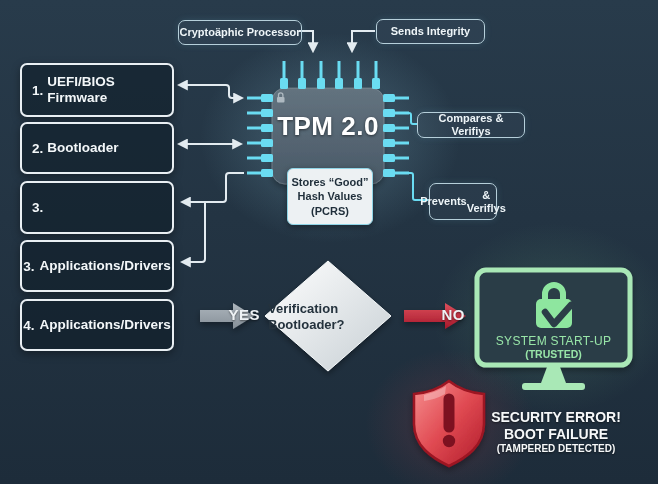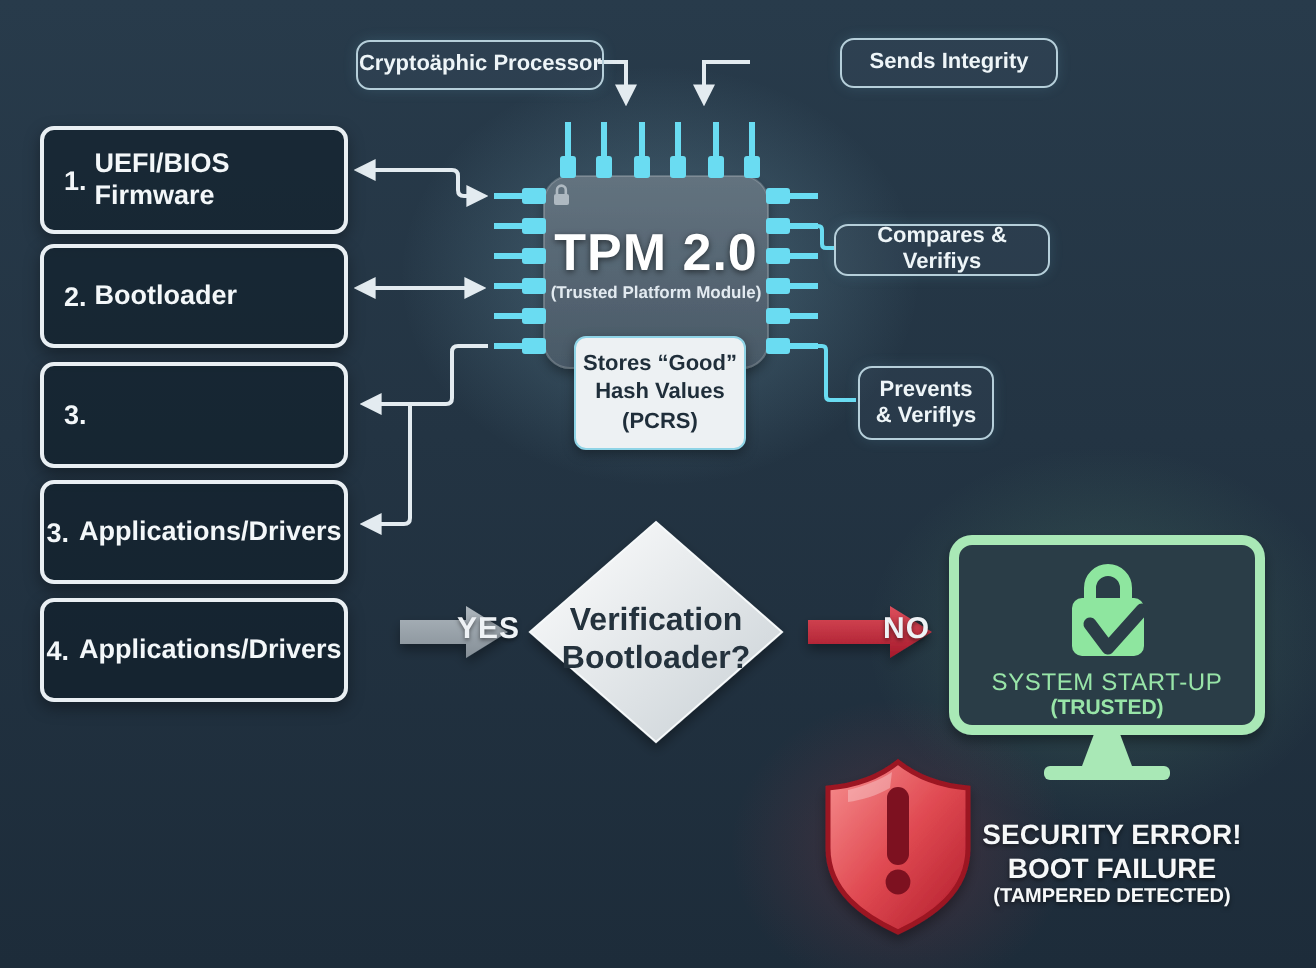--- a/index.html
+++ b/index.html
@@ -33,21 +33,21 @@
     font-weight:bold;color:#e2eaf0;}
   .stores-box{
     left:287px;top:168px;width:84px;height:55px;display:flex;flex-direction:column;
     align-items:center;justify-content:center;text-align:center;
     background:#edf1f3;border:1px solid #8fd4e6;border-radius:6px;
     color:#1f2e3a;font-weight:bold;font-size:11px;line-height:1.3;
     box-shadow:0 2px 6px rgba(0,0,0,.35);
   }
   .flow-word{font-size:15px;font-weight:bold;color:#eef2f5;text-align:right;letter-spacing:.5px;
     text-shadow:0 1px 2px rgba(0,0,0,.5);margin-top:27px;}
-  .decision-text{left:268px;top:301px;width:120px;text-align:center;font-size:16px;
+  .decision-text{left:268px;top:301px;width:120px;text-align:left;font-size:13px;
     font-weight:bold;color:#24323d;line-height:1.2;}
   .mon-line1{left:487px;top:334px;width:133px;text-align:center;font-size:12px;
     font-weight:normal;color:#98e5a8;letter-spacing:.3px;}
   .mon-line2{left:487px;top:348px;width:133px;text-align:center;font-size:10.5px;
     font-weight:bold;color:#98e5a8;}
   .err{width:136px;left:488px;text-align:center;color:#f6f8f9;font-weight:bold;
     text-shadow:0 1px 2px rgba(0,0,0,.5);}
   .err1{top:409px;font-size:14px;}
   .err2{top:426px;font-size:14px;}
   .err3{top:443px;font-size:10px;}
@@ -188,21 +188,21 @@
       <g>
         <line x1="449" y1="399" x2="449" y2="427" stroke="#7d1120" stroke-width="11" stroke-linecap="round"></line>
         <circle cx="449" cy="441" r="6.2" fill="#7d1120"></circle>
       </g>
     </g>
   </svg>
 
   <div class="abs lbl" style="left:178px;top:20px;width:122px;height:23px;">
     <span>Cryptoäphic Processor</span>
   </div>
-  <div class="abs lbl" style="left:376px;top:19px;width:107px;height:23px;margin-left:44px;">
+  <div class="abs lbl" style="left:376px;top:19px;width:107px;height:23px;">
     <span>Sends Integrity</span>
   </div>
 
   <div class="abs stage-box" style="top:63px;height:50px;">
     <span class="num">1.</span>
     <span class="stage-label">UEFI/BIOS Firmware</span>
   </div>
   <div class="abs stage-box" style="top:122px;height:48px;">
     <span class="num">2.</span>
     <span class="stage-label">Bootloader</span>
@@ -213,32 +213,31 @@
   <div class="abs stage-box inline" style="top:240px;height:48px;">
     <span class="num">3.</span>
     <span class="stage-label">Applications/Drivers</span>
   </div>
   <div class="abs stage-box inline" style="top:299px;height:48px;">
     <span class="num">4.</span>
     <span class="stage-label">Applications/Drivers</span>
   </div>
 
   <div class="abs tpm-title">TPM 2.0</div>
-  <div class="abs tpm-subtitle">(Trusted Platform Module)</div>
 
   <div class="abs stores-box">
     <span>Stores “Good”</span>
     <span>Hash Values</span>
     <span>(PCRS)</span>
   </div>
 
   <div class="abs lbl" style="left:417px;top:112px;width:106px;height:24px;">
     <span>Compares &amp; Verifiys</span>
   </div>
-  <div class="abs lbl" style="left:429px;top:183px;width:66px;height:35px;flex-direction:column;">
+  <div class="abs lbl" style="left:429px;top:183px;width:66px;height:35px;">
     <span>Prevents</span>
     <span>&amp; Veriflys</span>
   </div>
 
   <div class="abs flow-word" style="left:214px;top:279px;width:46px;">YES</div>
   <div class="abs flow-word" style="left:429px;top:279px;width:36px;">NO</div>
   <div class="abs decision-text">
     <div>Verification</div>
     <div>Bootloader?</div>
   </div>

